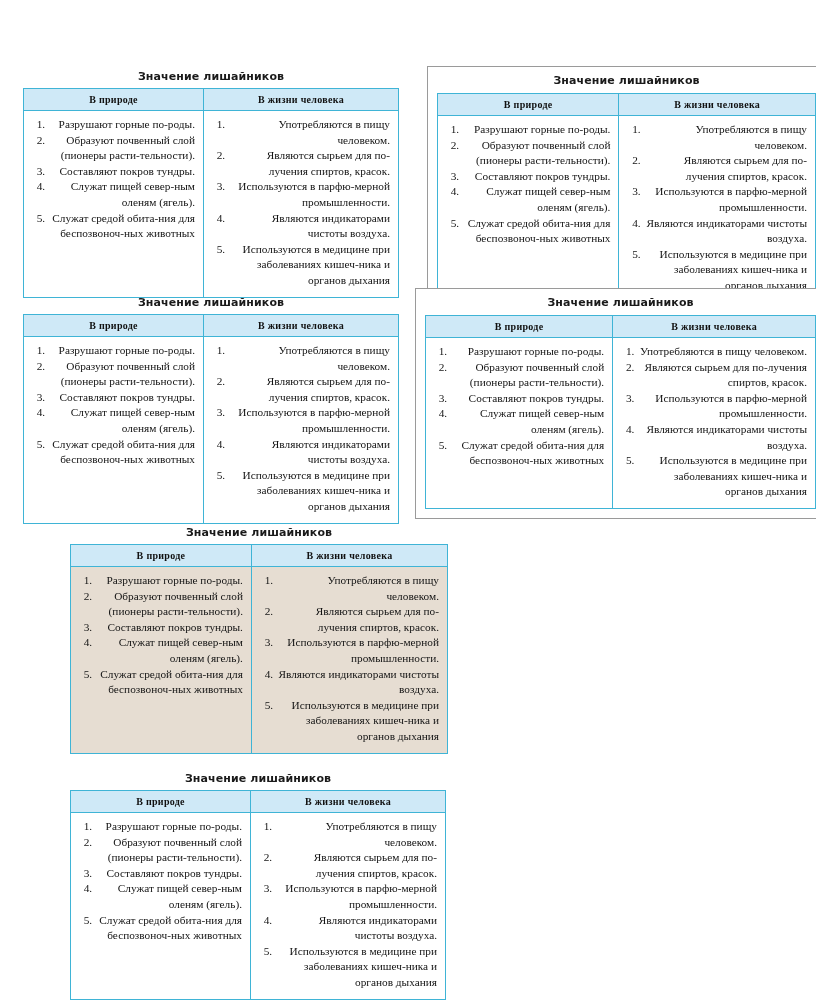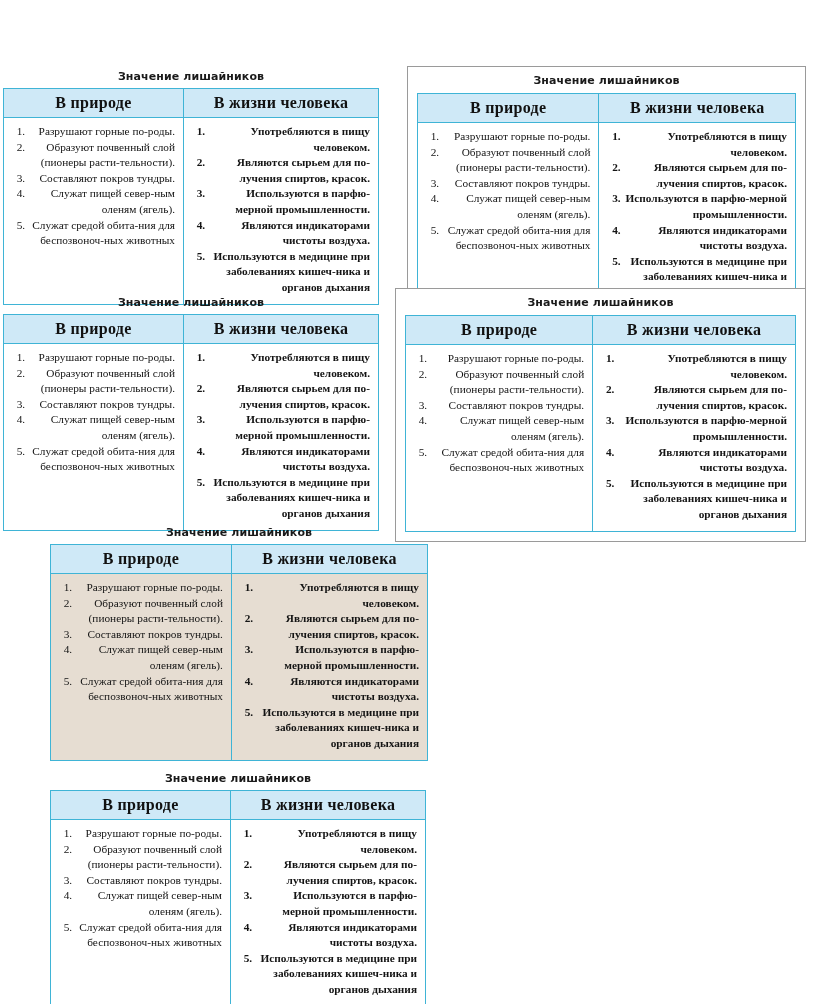--- a/index.html
+++ b/index.html
@@ -33,21 +33,21 @@
              letter-spacing: 2px; color: #cfe6f2; }
   .wm-gear {
     position: absolute;
     width: 26px; height: 26px;
     pointer-events: none;
     z-index: 5;
     opacity: .8;
   }
 
   
-  .block { position: absolute; z-index: 10; }
+  .block { position: absolute; z-index: 10; margin-left: 20px; }
 
   .blk-title {
     text-align: center;
     font-family: "DejaVu Sans", sans-serif;
     font-weight: bold;
     font-size: 11px;
     color: #1a1a1a;
     letter-spacing: .1px;
     margin-bottom: 4px;
   }
@@ -57,35 +57,35 @@
     border-collapse: collapse;
     width: 100%;
     background: #ffffff;
     box-sizing: border-box;
   }
   .tbl .hdr-row th {
     background: #cfe9f7;
     border: 1.5px solid #3fb4d6;
     font-family: "Liberation Serif", serif;
     font-weight: bold;
-    font-size: 16px;
+    font-size: 10px;
     color: #111;
     text-align: center;
     padding: 5px 2px 5px;
     letter-spacing: .3px;
   }
   .tbl td {
     border: 1.5px solid #3fb4d6;
     vertical-align: top;
     padding: 6px 8px 8px 6px;
     background: transparent;
     text-align: right;
   }
   .tbl td.col-a { width: 48%; }
-  .tbl td.col-b { width: 52%; font-weight: bold; }
+  .tbl td.col-b { width: 52%; }
 
   ol.items {
     margin: 0;
     padding: 0 0 0 18px;
     list-style-position: outside;
   }
   ol.items li {
     font-family: "Liberation Serif", serif;
     font-size: 11.3px;
     line-height: 15.6px;

